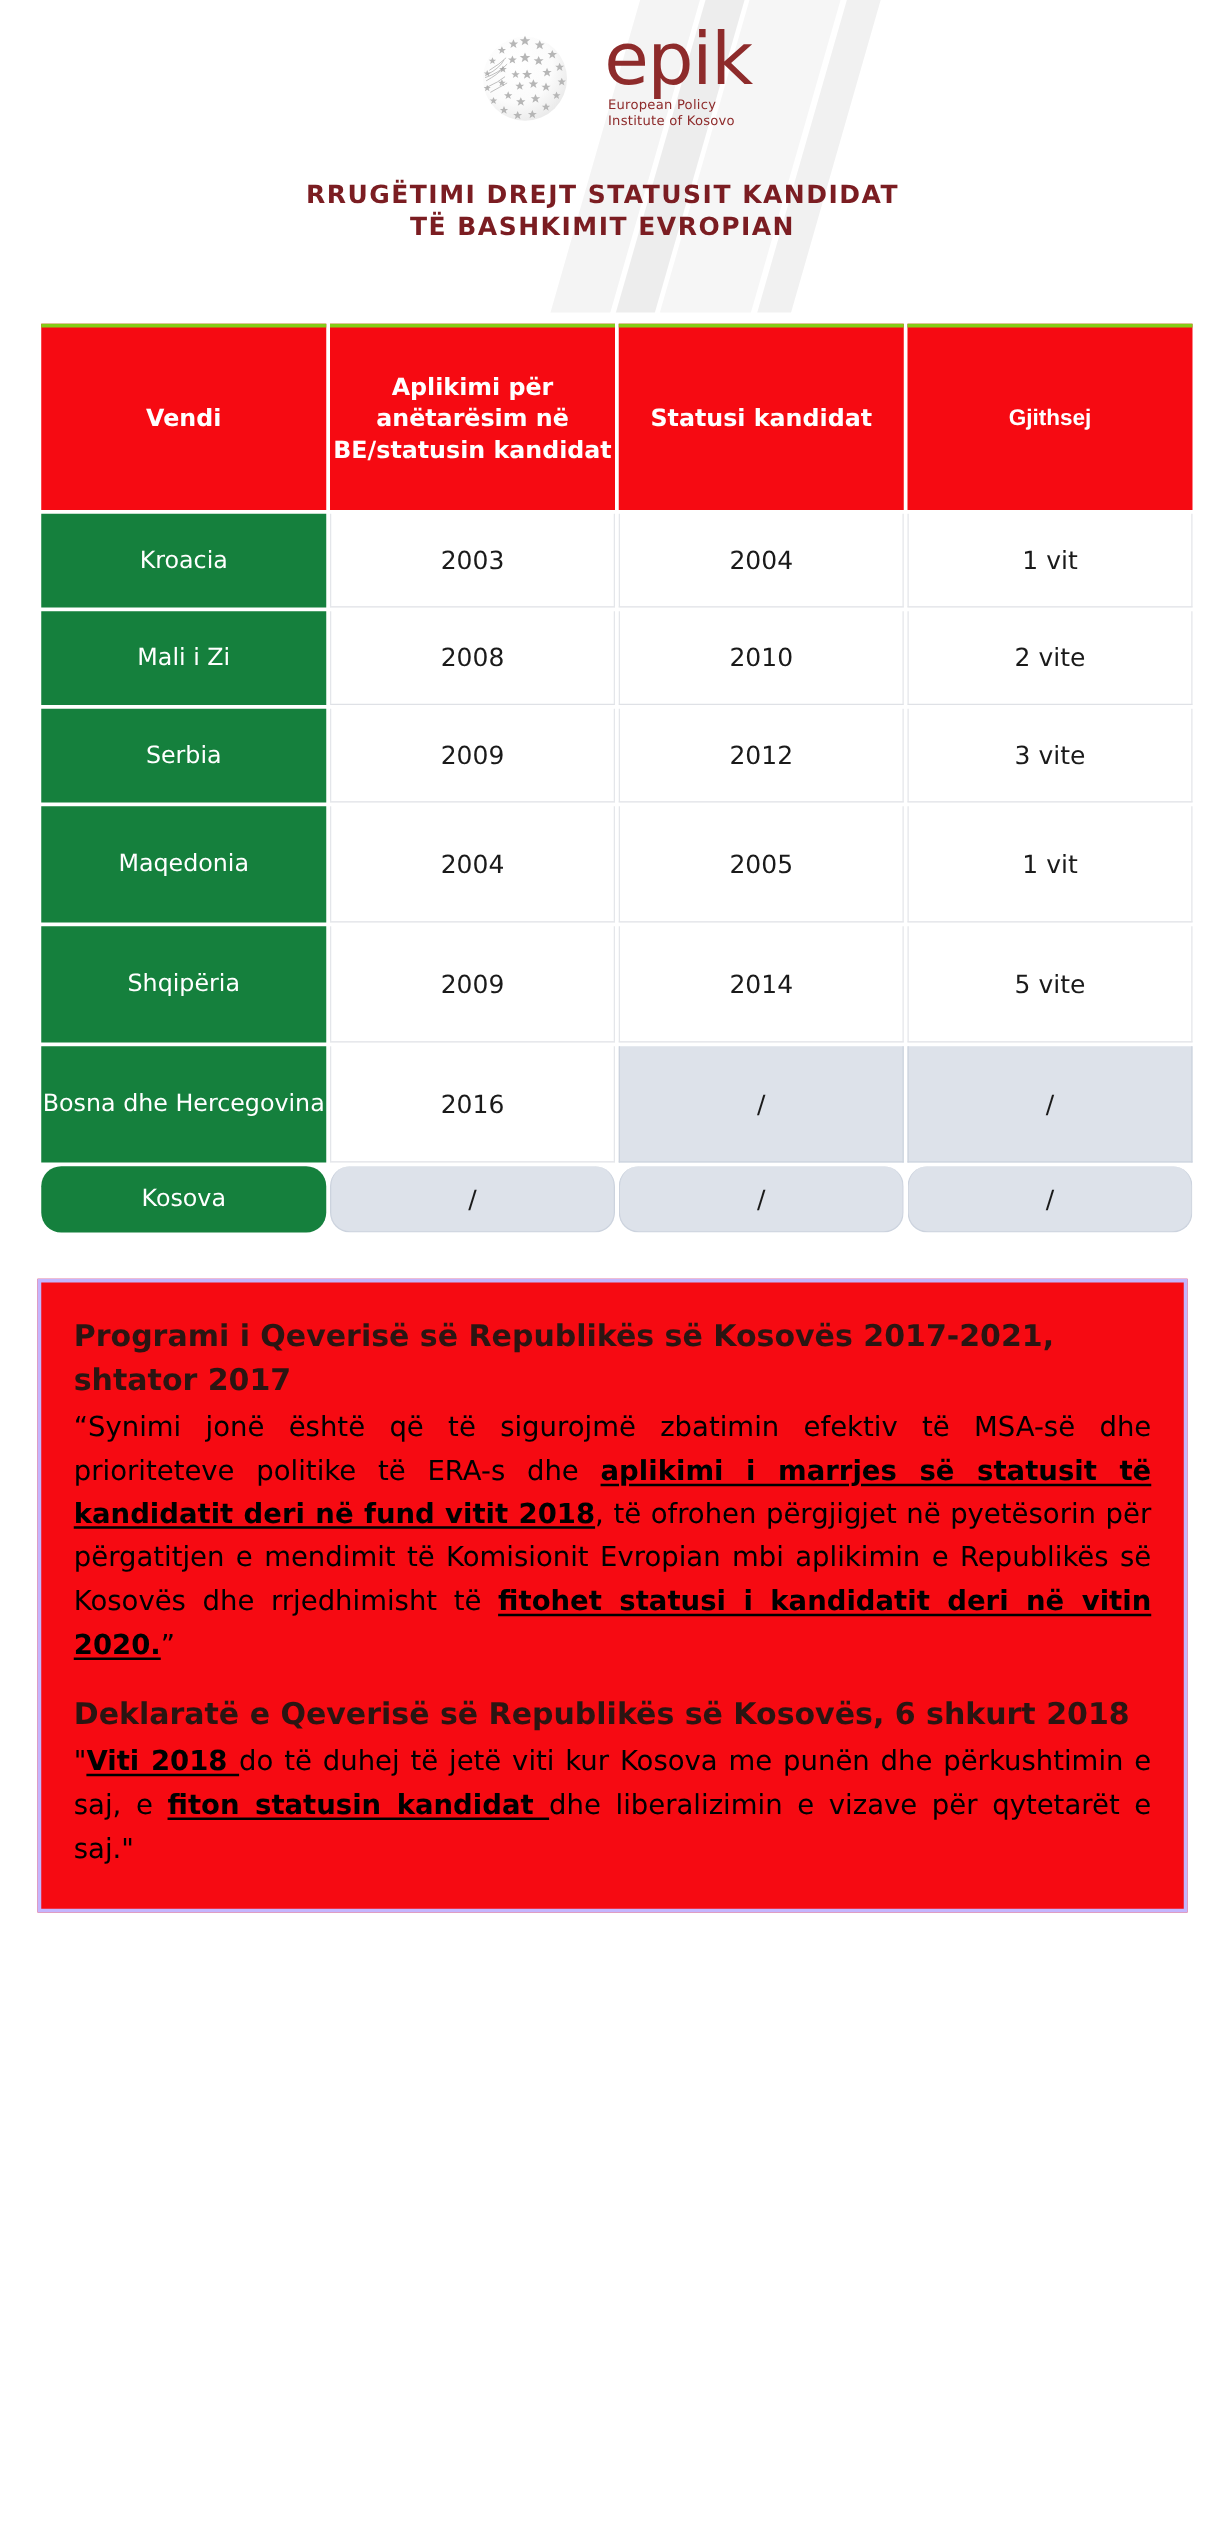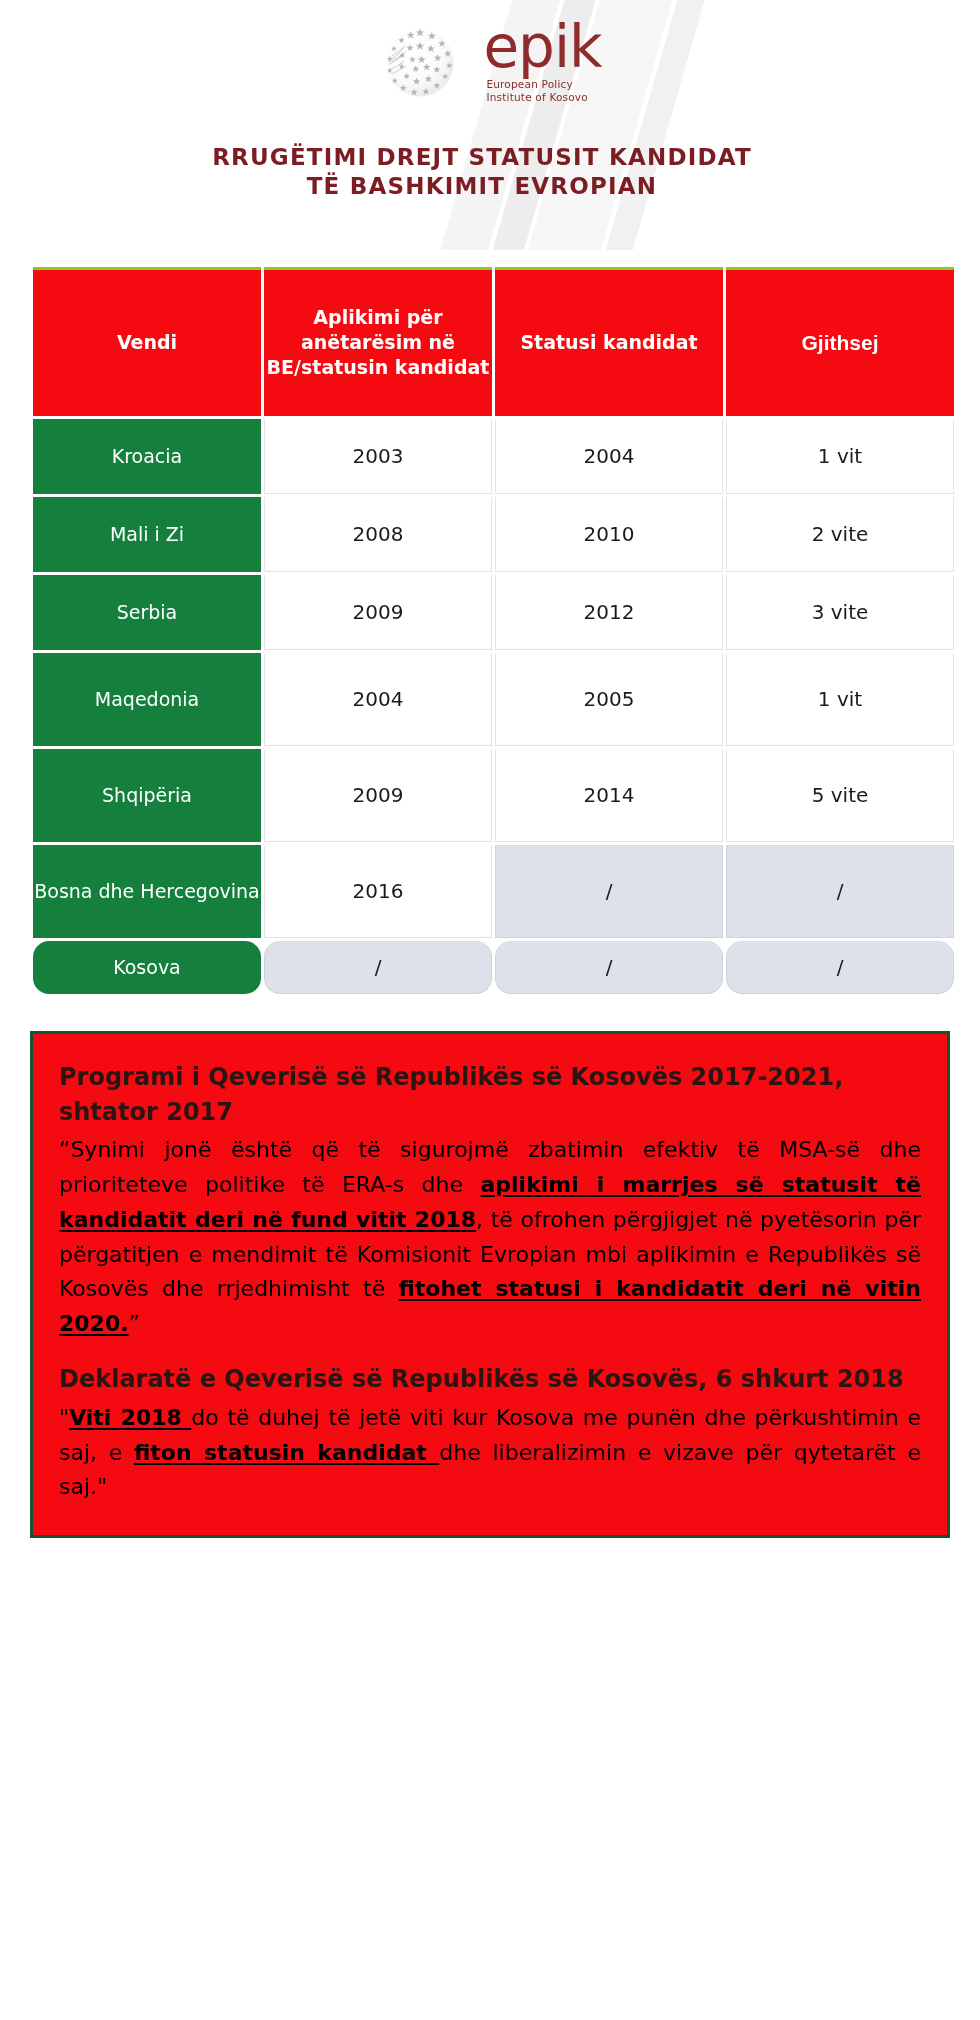--- a/index.html
+++ b/index.html
@@ -77,21 +77,21 @@
     margin-left: 3px;
     letter-spacing: 0.2px;
   }
 
   
   .title {
     text-align: center;
     color: #7b1d22;
     font-family: "DejaVu Sans", sans-serif;
     font-weight: 700;
-    font-size: 23px;
+    font-size: 20px;
     letter-spacing: 1.2px;
     line-height: 1.28;
     margin: 18px 16px 0 0;
     position: relative;
     z-index: 2;
   }
   .title .line { display: block; }
 
   
   .table-wrap {
@@ -123,21 +123,21 @@
     font-weight: 700;
     font-size: 19px;
     height: 146px;
     line-height: 1.32;
     padding: 4px 10px;
     border-top: 3px solid #84cc16;
   }
   th.hd.alt {
     font-family: "Liberation Sans", sans-serif;
     font-weight: 700;
-    font-size: 21px;
+    font-size: 18px;
   }
 
   td.country {
     background: #15803d;
     color: #ffffff;
     font-family: "DejaVu Sans", sans-serif;
     font-size: 19px;
     font-weight: 400;
     line-height: 1.3;
     padding: 4px 6px;
@@ -160,21 +160,21 @@
   tr.r-tall td, tr.r-tall th { height: 74px; }
   tr.r-xtall td { height: 92px; }
   tr.r-short td { height: 52px; border-radius: 16px; }
 
   
   .quote-box {
     margin: 34px 30px 0 30px;
     width: 920px;
     box-sizing: border-box;
     background: #f60a12;
-    border: 3px solid #14532d;
+    border: 3px solid #c4b5fd;
     padding: 26px 26px 30px 26px;
     color: #ffffff;
   }
   .q-head {
     font-family: "DejaVu Sans", sans-serif;
     font-weight: 700;
     font-size: 24px;
     line-height: 1.45;
     color: #2b1512;
     margin: 0 0 4px 0;

